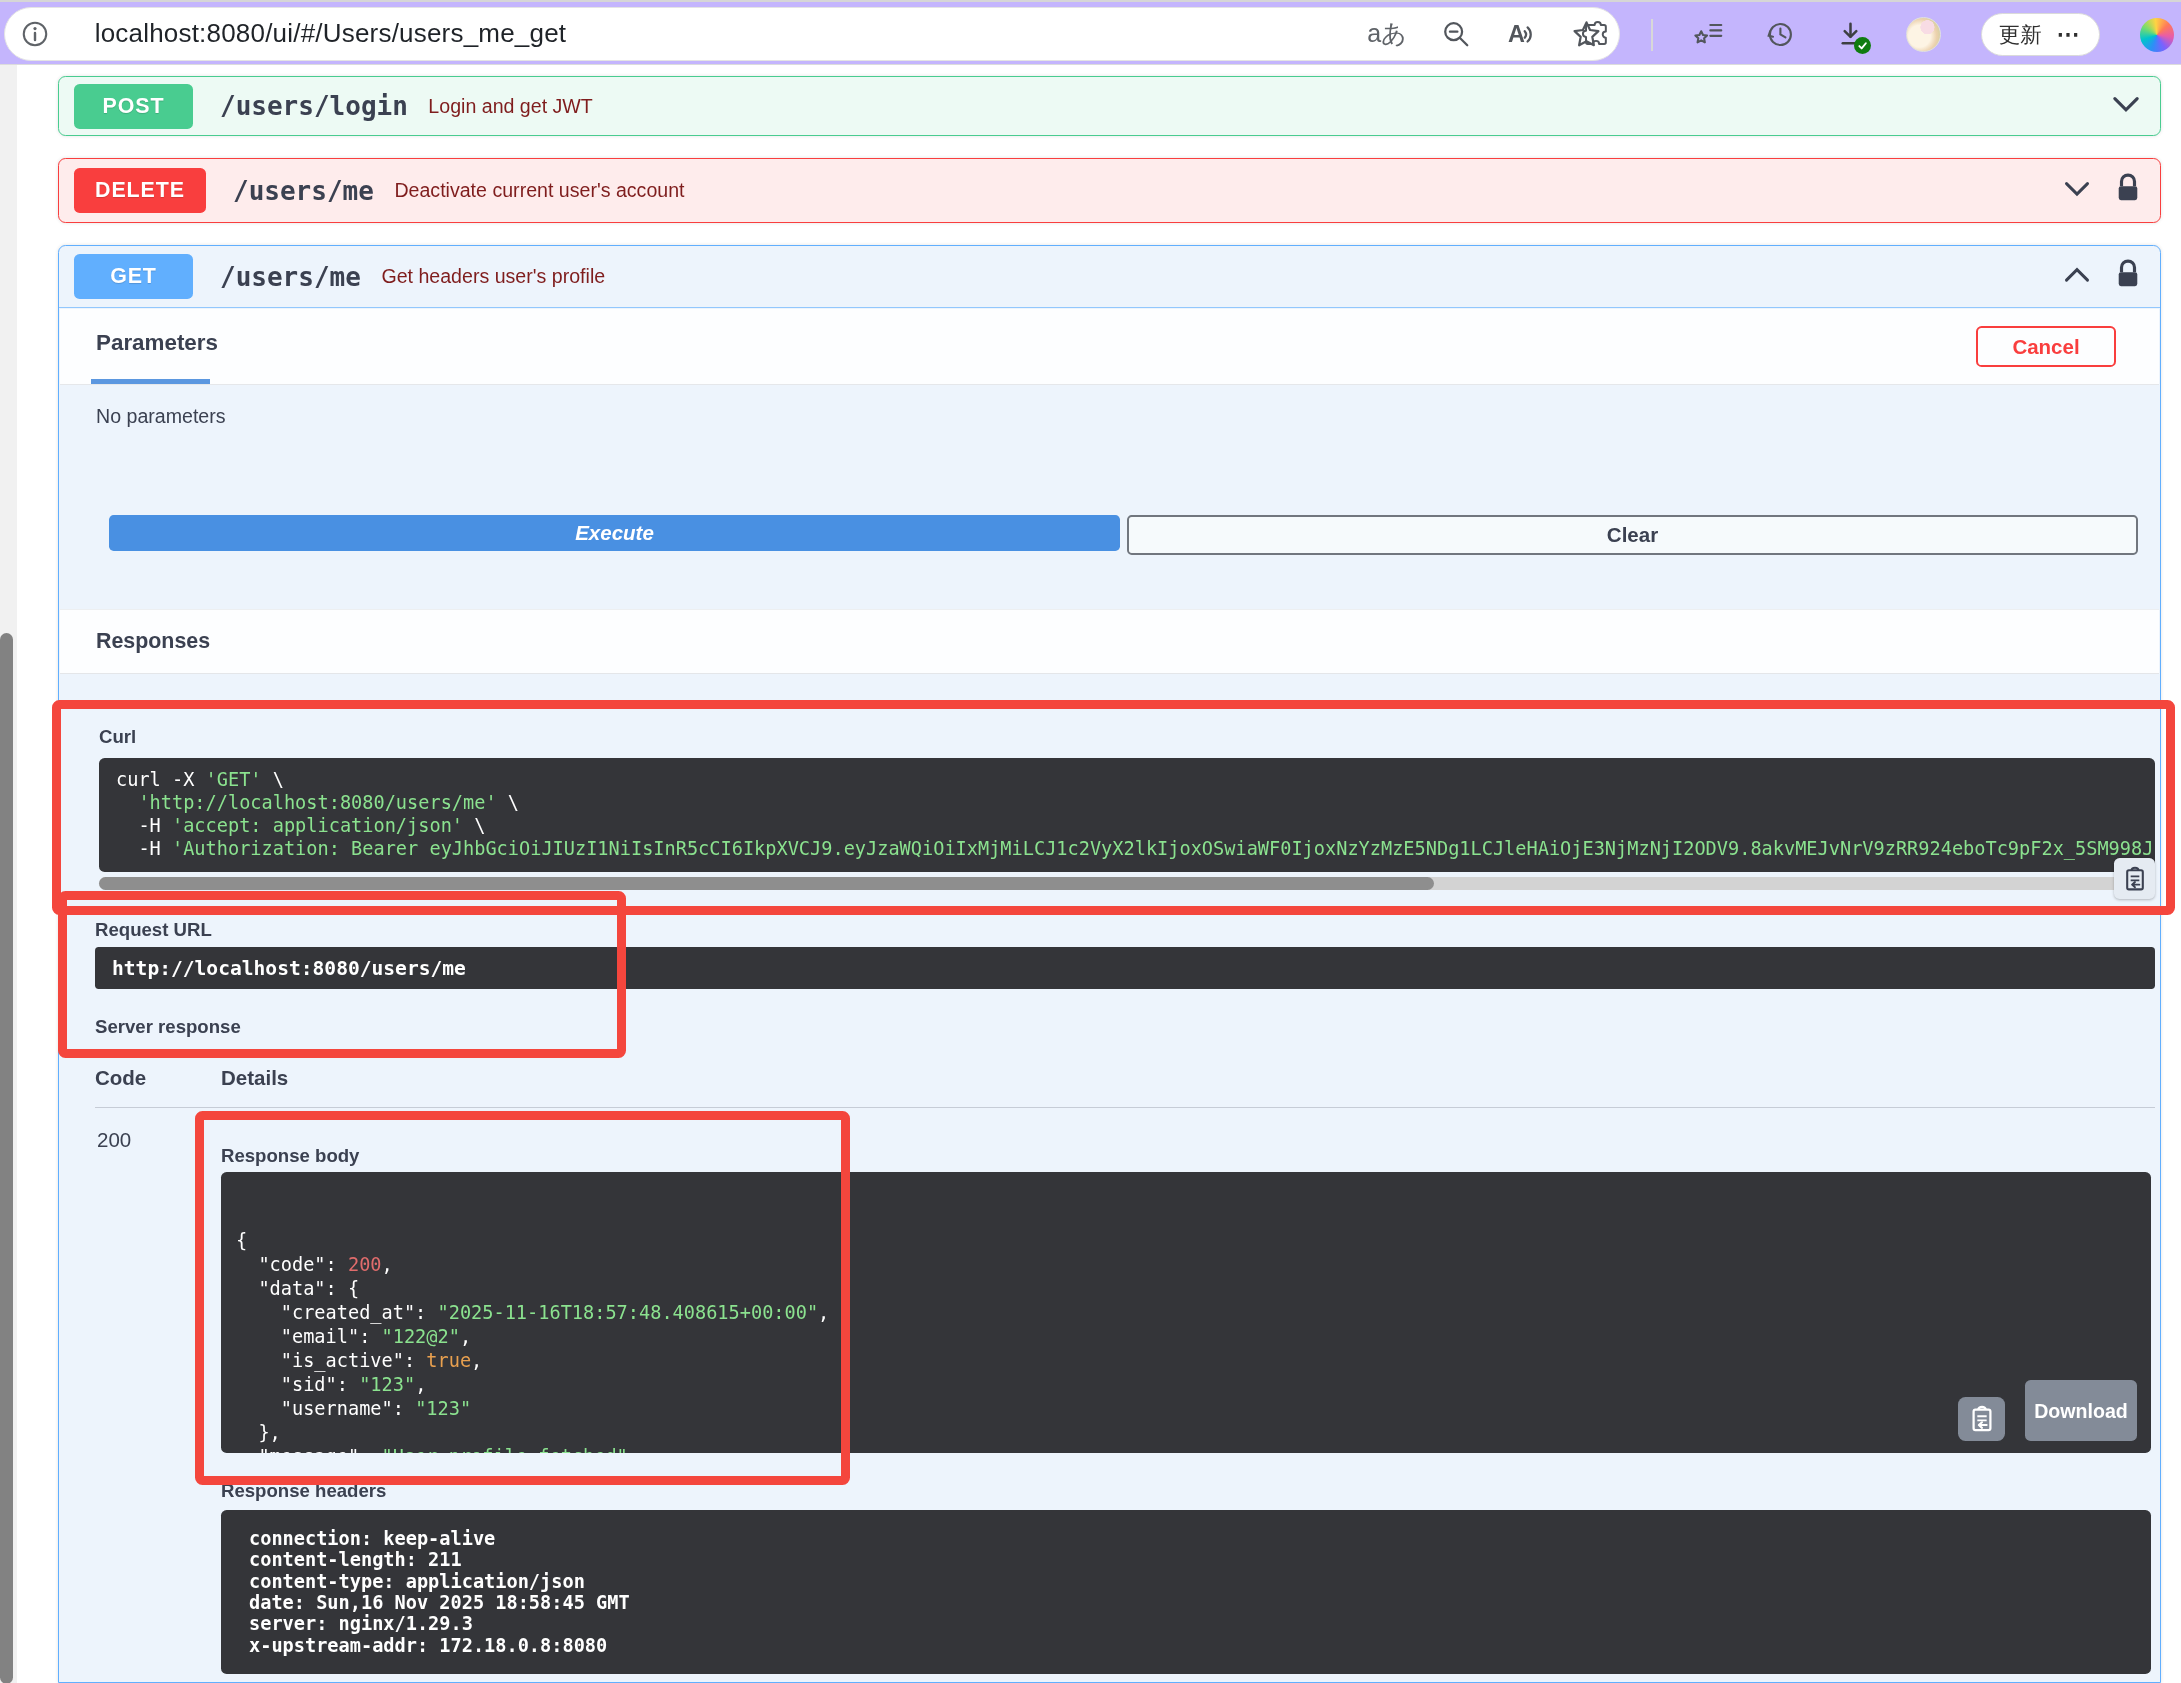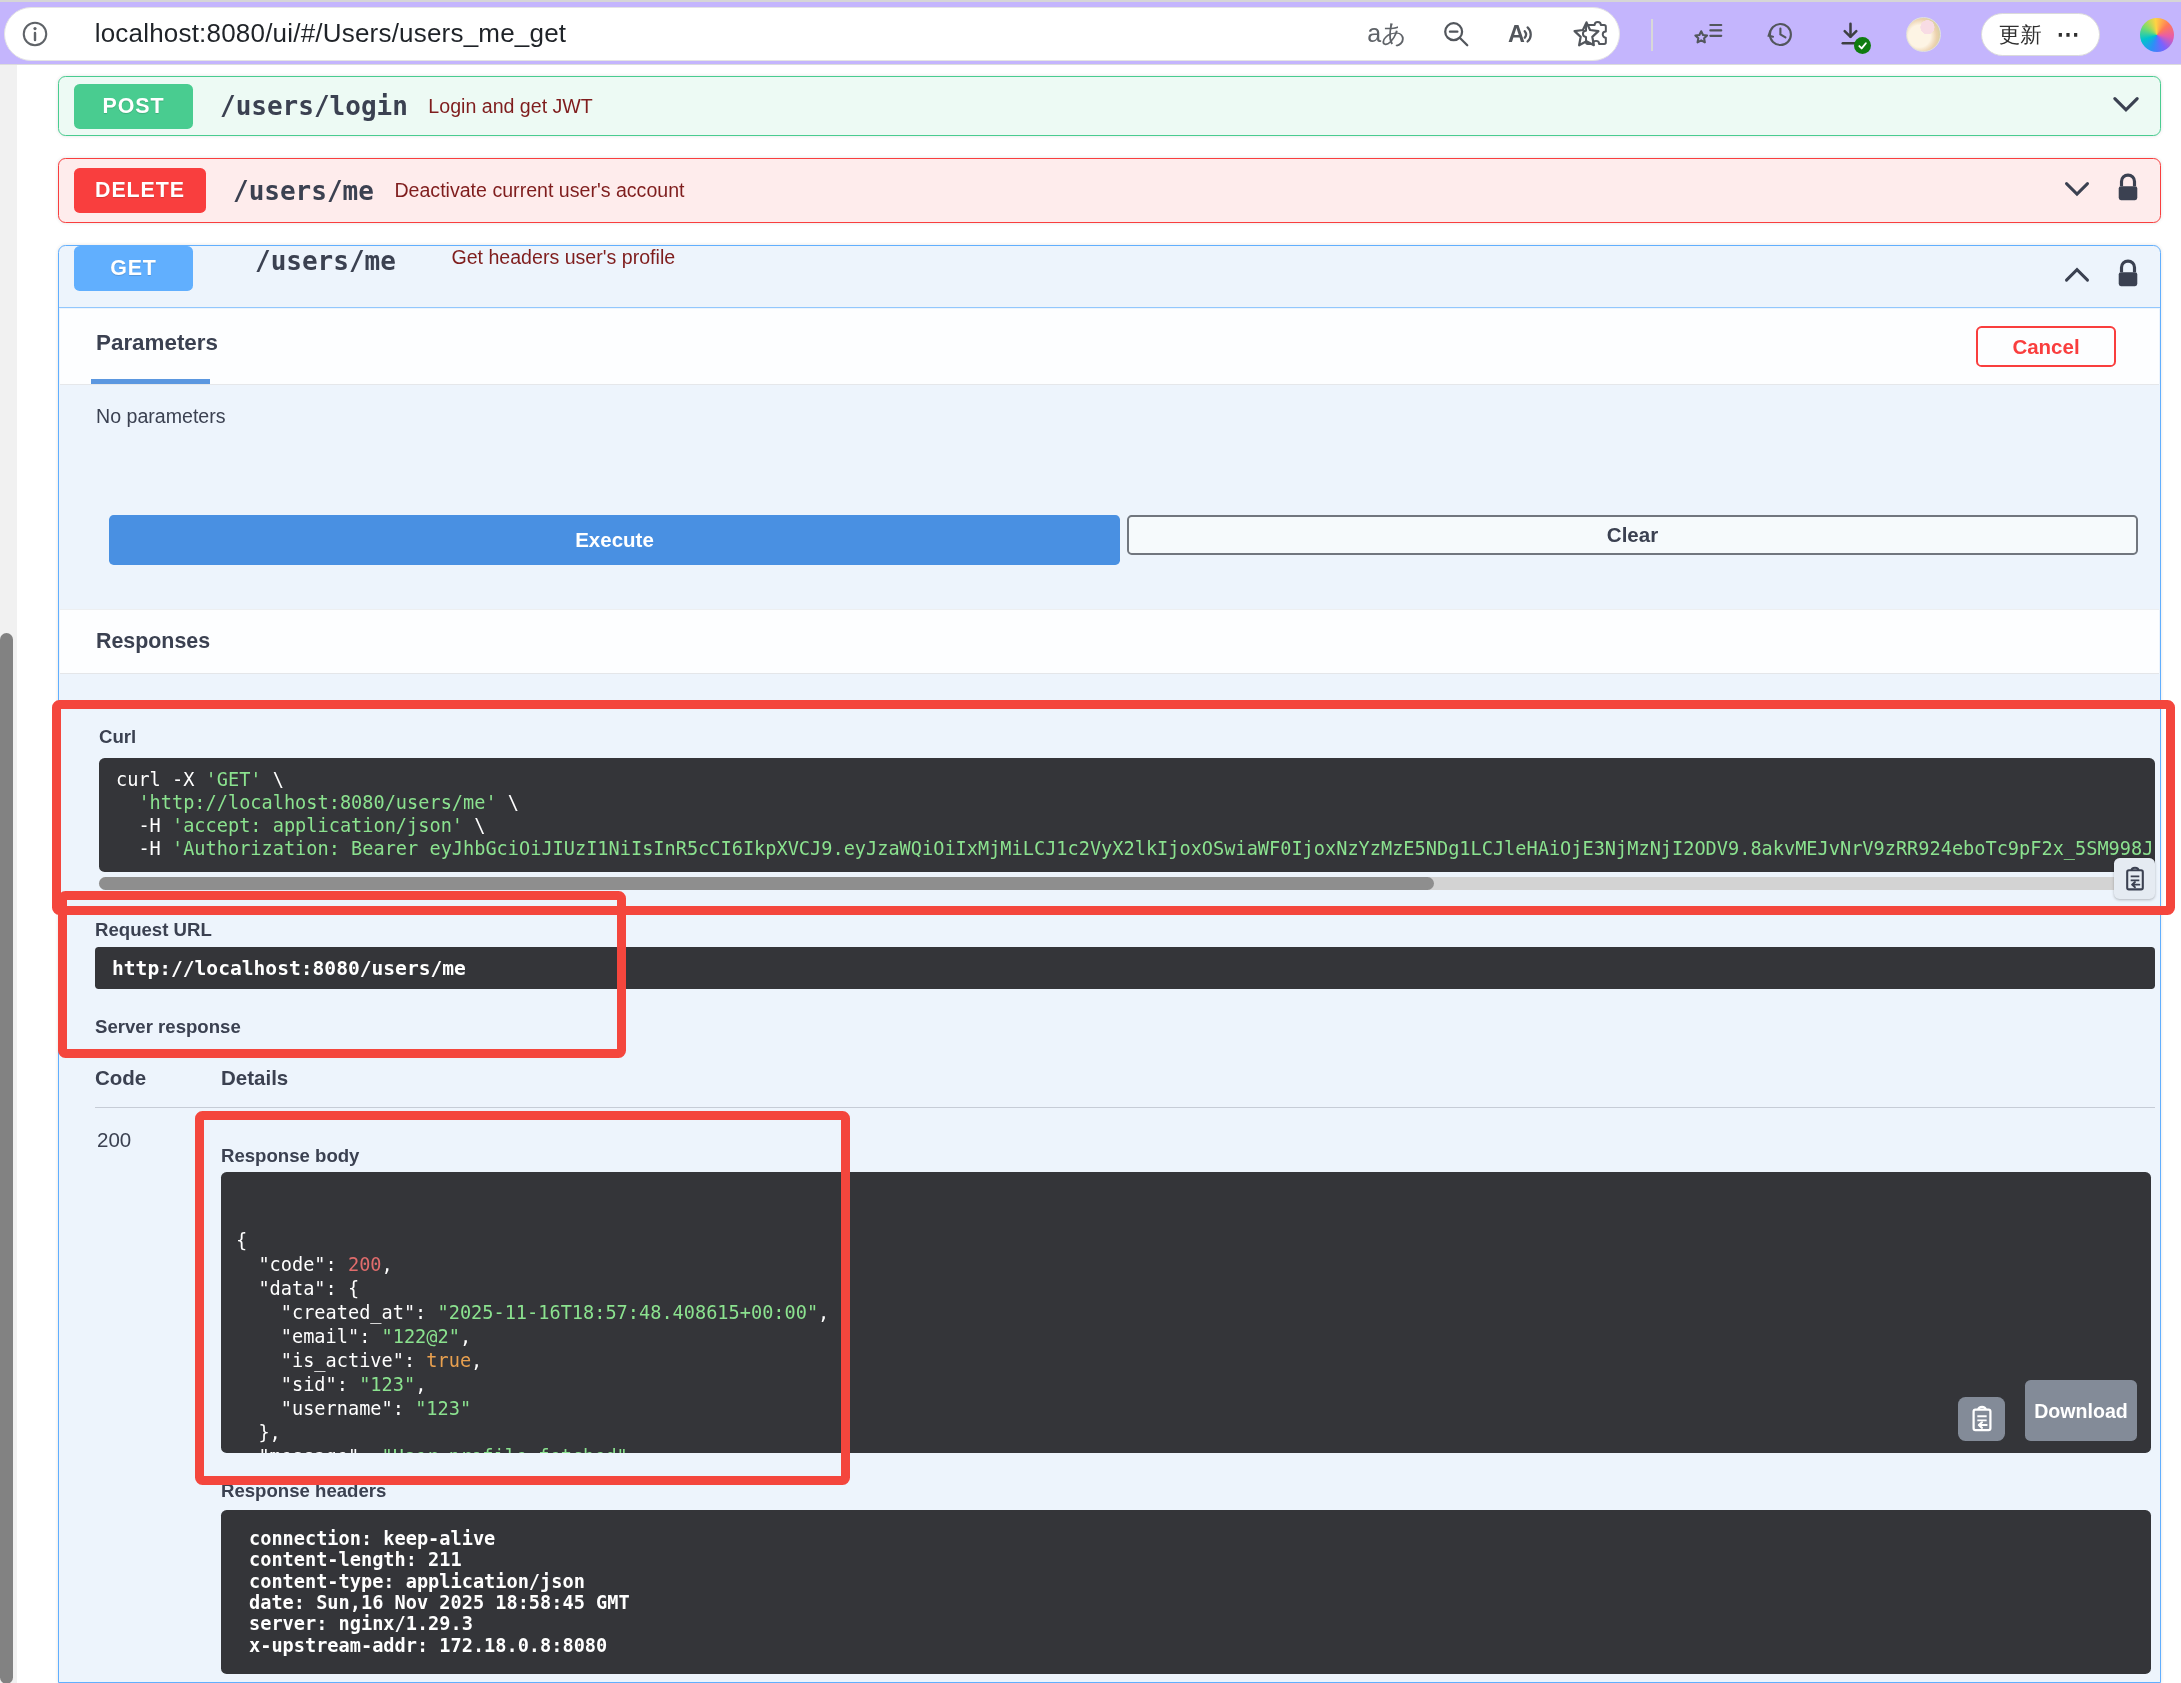--- a/index.html
+++ b/index.html
@@ -44,33 +44,33 @@
   .badge-delete{width:132px;background:var(--delete,#f93e3e);}
   .badge-get{width:119px;background:var(--get,#61affe);}
   .op-path{margin-left:27px;font-size:26px;font-weight:bold;color:#3b4151;}
   .op-summary{margin-left:20.5px;font-size:19.6px;color:#7f1d1d;}
   .spacer{flex:1;}
   .row-icons{display:flex;align-items:center;gap:24px;padding-right:3.7px;}
 
   
   .get-panel{position:absolute;left:58px;top:245px;width:2103px;height:1438px;box-sizing:border-box;
      background:#edf4fc;border:1.9px solid var(--get,#61affe);border-radius:7.5px 7.5px 0 0;box-shadow:0 0 3.7px rgba(0,0,0,.12);}
-  .get-header{height:62px;display:flex;padding:0 15px;
-     border-bottom:0.9px solid rgba(97,175,254,.65);box-sizing:border-box;gap:35px;}
+  .get-header{height:62px;display:flex;align-items:center;padding:0 15px;
+     border-bottom:0.9px solid rgba(97,175,254,.65);box-sizing:border-box;}
   .section-header{position:absolute;left:60px;width:2099px;background:rgba(255,255,255,.88);
      border-bottom:0.9px solid rgba(59,65,81,.12);box-sizing:border-box;}
   .params-header{top:309px;height:76px;}
   .tab-label{position:absolute;left:36px;top:20.5px;font-size:22.4px;font-weight:bold;color:#3b4151;}
   .tab-underline{position:absolute;left:31px;bottom:0;width:119px;height:4.7px;background:#5b97e0;}
   .cancel-btn{position:absolute;right:43px;top:17px;width:140px;height:41px;border:2.8px solid var(--delete,#f93e3e);
      border-radius:5.6px;color:var(--delete,#f93e3e);font-size:20.5px;font-weight:bold;background:transparent;
      display:flex;align-items:center;justify-content:center;box-sizing:border-box;}
   .no-params{position:absolute;left:96px;top:405px;font-size:19.6px;color:#3b4151;}
-  .exec-btn{position:absolute;left:109px;top:515px;width:1011px;height:50px;background:var(--execute-button,#4990e2);
-     color:#fff;font-weight:bold;font-size:20.5px;border-radius:4.7px;display:flex;align-items:center;justify-content:center;}
+  .exec-btn{position:absolute;left:109px;top:515px;width:1011px;height:36px;background:var(--execute-button,#4990e2);
+     color:#fff;font-weight:bold;font-size:20.5px;border-radius:4.7px;display:flex;align-items:center;justify-content:center;font-style:italic;}
   .clear-btn{position:absolute;left:1127px;top:515px;width:1011px;height:40px;background:#f6fafc;
      border:2.8px solid #71767e;color:#3b4151;font-weight:bold;font-size:20.5px;border-radius:4.7px;
      display:flex;align-items:center;justify-content:center;box-sizing:border-box;}
   .responses-header{top:609px;height:65px;border-top:0.9px solid rgba(59,65,81,.08);}
   .responses-title{position:absolute;left:36px;top:18.6px;font-size:21.4px;font-weight:600;color:#3b4151;}
 
   .sect-label{position:absolute;font-size:18.6px;font-weight:600;color:#3b4151;}
   .codeblock{position:absolute;background:var(--code-background,#343539);border-radius:5.6px;box-sizing:border-box;
      color:#fff;font-family:"DejaVu Sans Mono",monospace;overflow:hidden;white-space:pre;}
   .curl-block{left:99px;top:758px;width:2056px;height:114px;padding:10.3px 17px;font-size:18.6px;line-height:23px;}

